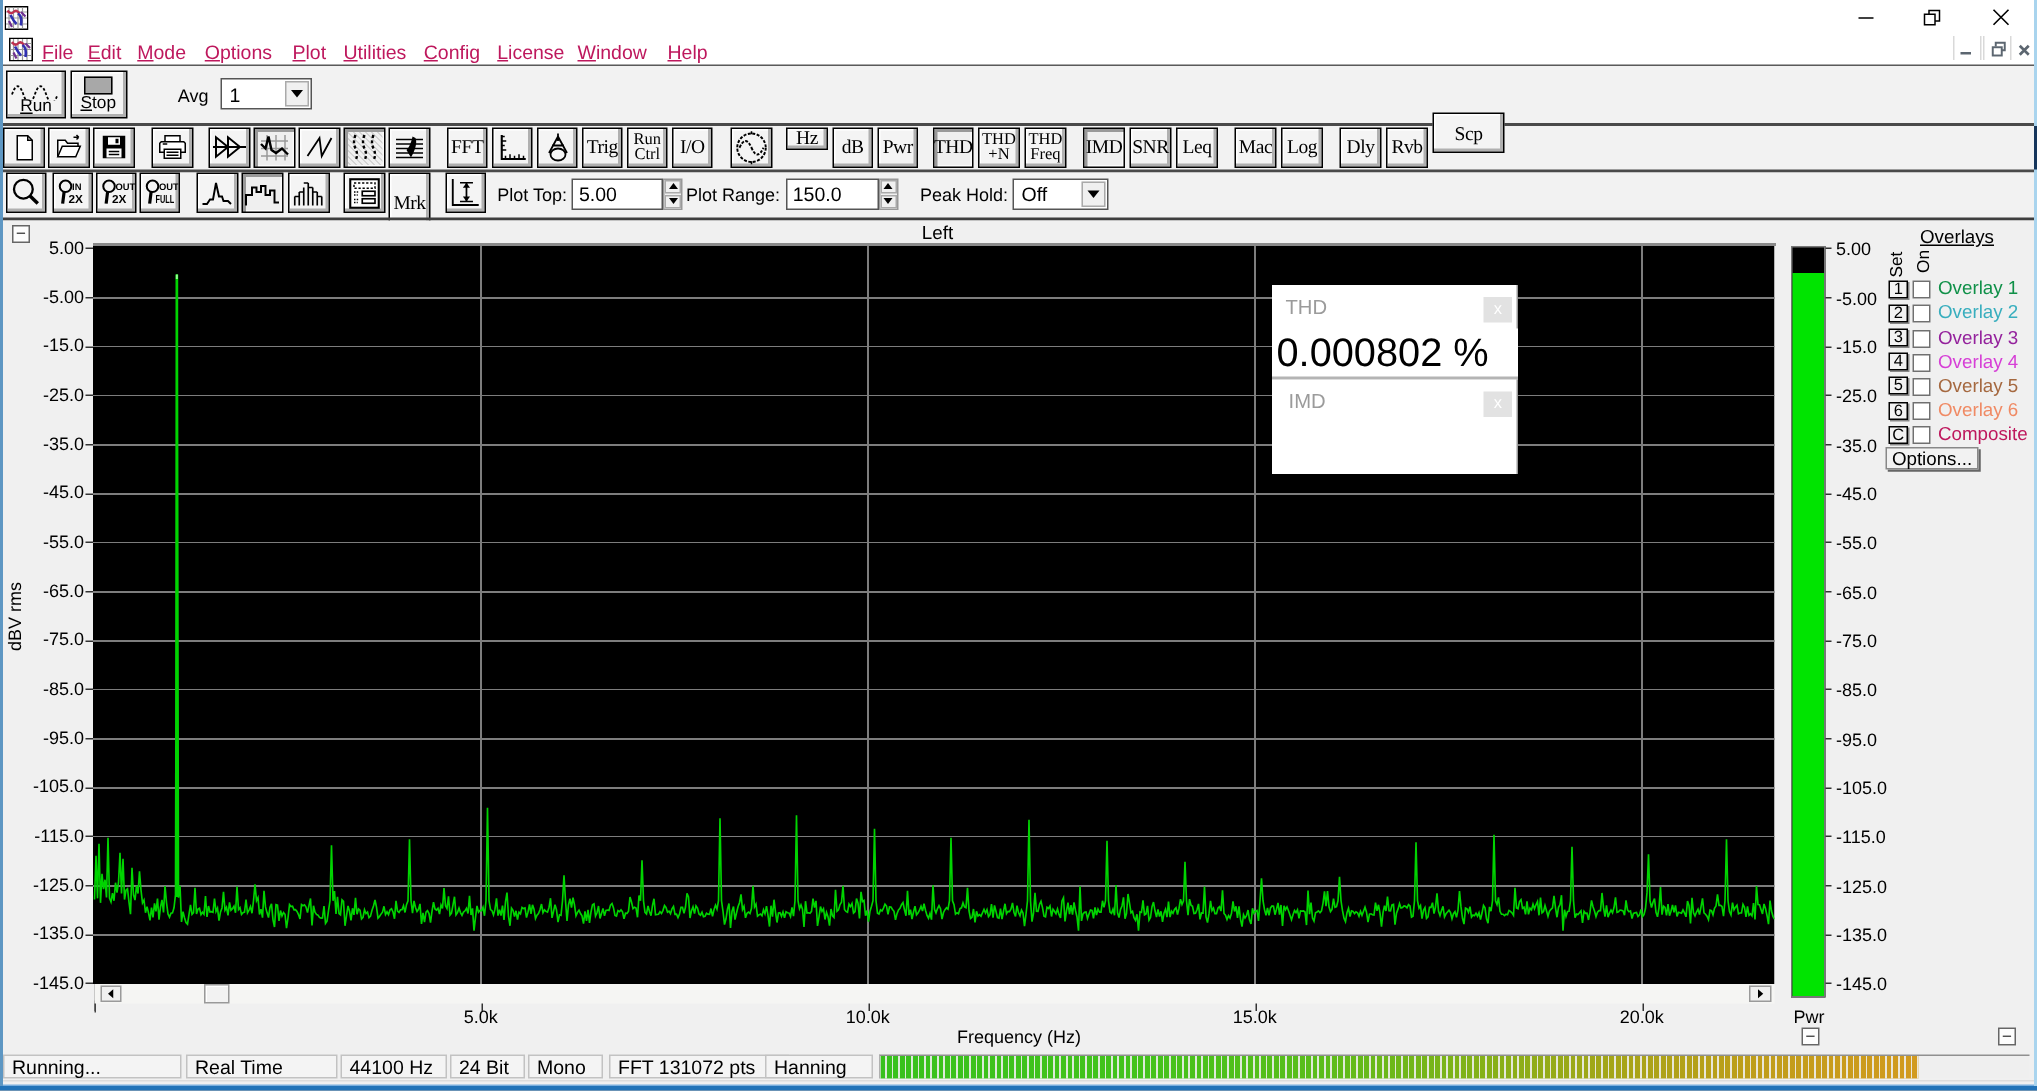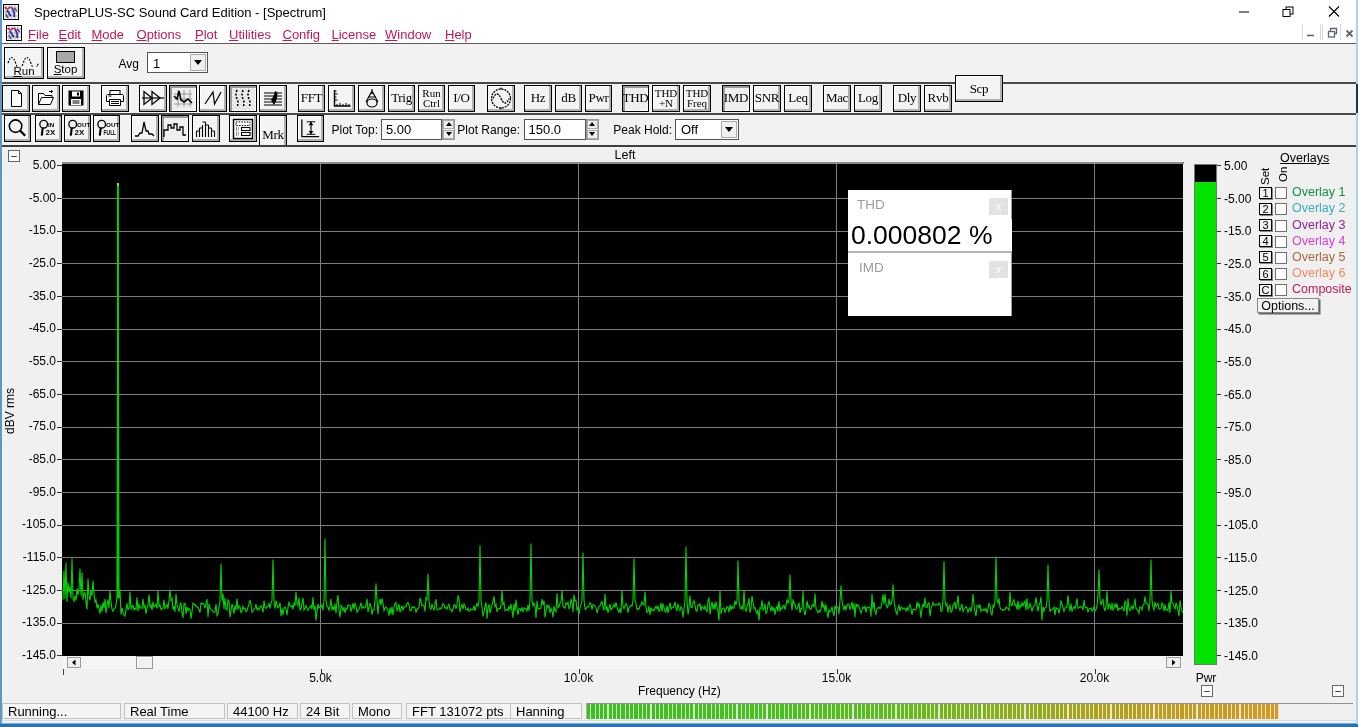--- a/index.html
+++ b/index.html
@@ -47,21 +47,20 @@
 <div id="win">
 
 <div id="titlebar"></div>
 <div class="abs" style="left:3px;top:4px"><svg width="16" height="16" viewBox="0 0 16 16">
         <rect x="0.5" y="0.5" width="15" height="15" fill="#fff" stroke="#000"></rect>
         <path d="M3,1 v14 M6,1 v14 M9,1 v14 M12,1 v14 M1,4 h14 M1,8 h14 M1,12 h14" stroke="#9a9a9a" stroke-width="0.8"></path>
         <path d="M2,3 q2,3 4,1 t4,1" stroke="#c03050" stroke-width="1.6" fill="none"></path>
         <path d="M4,6 q2,4 4,6 M9,5 q3,2 2,8" stroke="#3030b0" stroke-width="1.8" fill="none"></path>
         <path d="M3,10 l2,4 M11,4 l3,3" stroke="#703090" stroke-width="1.5"></path>
       </svg></div>
-<div id="titletxt">SpectraPLUS-SC Sound Card Edition - [Spectrum]</div>
 <svg class="abs" style="left:1230px;top:0" width="120" height="24" viewBox="0 0 120 24">
 <path d="M9,12 h10" stroke="#000" stroke-width="1"></path>
 <rect x="56" y="7" width="7" height="7" fill="none" stroke="#000"></rect>
 <rect x="53" y="9.5" width="7" height="7" fill="#fff" stroke="#000"></rect>
 <path d="M99,6.5 l10,10 M109,6.5 l-10,10" stroke="#000" stroke-width="1.1"></path>
 </svg>
 <div id="menubar"></div>
 <div class="abs" style="left:6px;top:25px"><svg width="16" height="16" viewBox="0 0 16 16">
         <rect x="0.5" y="0.5" width="15" height="15" fill="#fff" stroke="#000"></rect>
         <path d="M3,1 v14 M6,1 v14 M9,1 v14 M12,1 v14 M1,4 h14 M1,8 h14 M1,12 h14" stroke="#9a9a9a" stroke-width="0.8"></path>
@@ -196,21 +195,21 @@
     <div class="b " style="left:448px;top:84.5px;width:27px;height:27px">
       <span class="st">I/O</span>
     </div>
     <div class="b " style="left:487px;top:84.5px;width:28px;height:27px">
       <svg width="26" height="25" viewBox="0 0 26 25">
         <circle cx="13" cy="12.5" r="9.5" fill="none" stroke="#000" stroke-width="1.3" stroke-dasharray="2,1"></circle>
         <path d="M5,12.5 q4,-9 8,0 t8,0" fill="none" stroke="#000" stroke-width="1.3" stroke-dasharray="2,1"></path>
         <path d="M13,1.5 v2 M13,21.5 v2" stroke="#000"></path>
       </svg>
     </div>
-    <div class="b " style="left:524px;top:84.5px;width:28px;height:27px">
+    <div class="b " style="left:524px;top:84.5px;width:28px;height:15px">
       <span class="st">Hz</span>
     </div>
     <div class="b " style="left:555px;top:84.5px;width:27px;height:27px">
       <span class="st">dB</span>
     </div>
     <div class="b " style="left:585px;top:84.5px;width:27px;height:27px">
       <span class="st">Pwr</span>
     </div>
     <div class="b p" style="left:622px;top:84.5px;width:27px;height:27px">
       <span class="st">THD</span>

